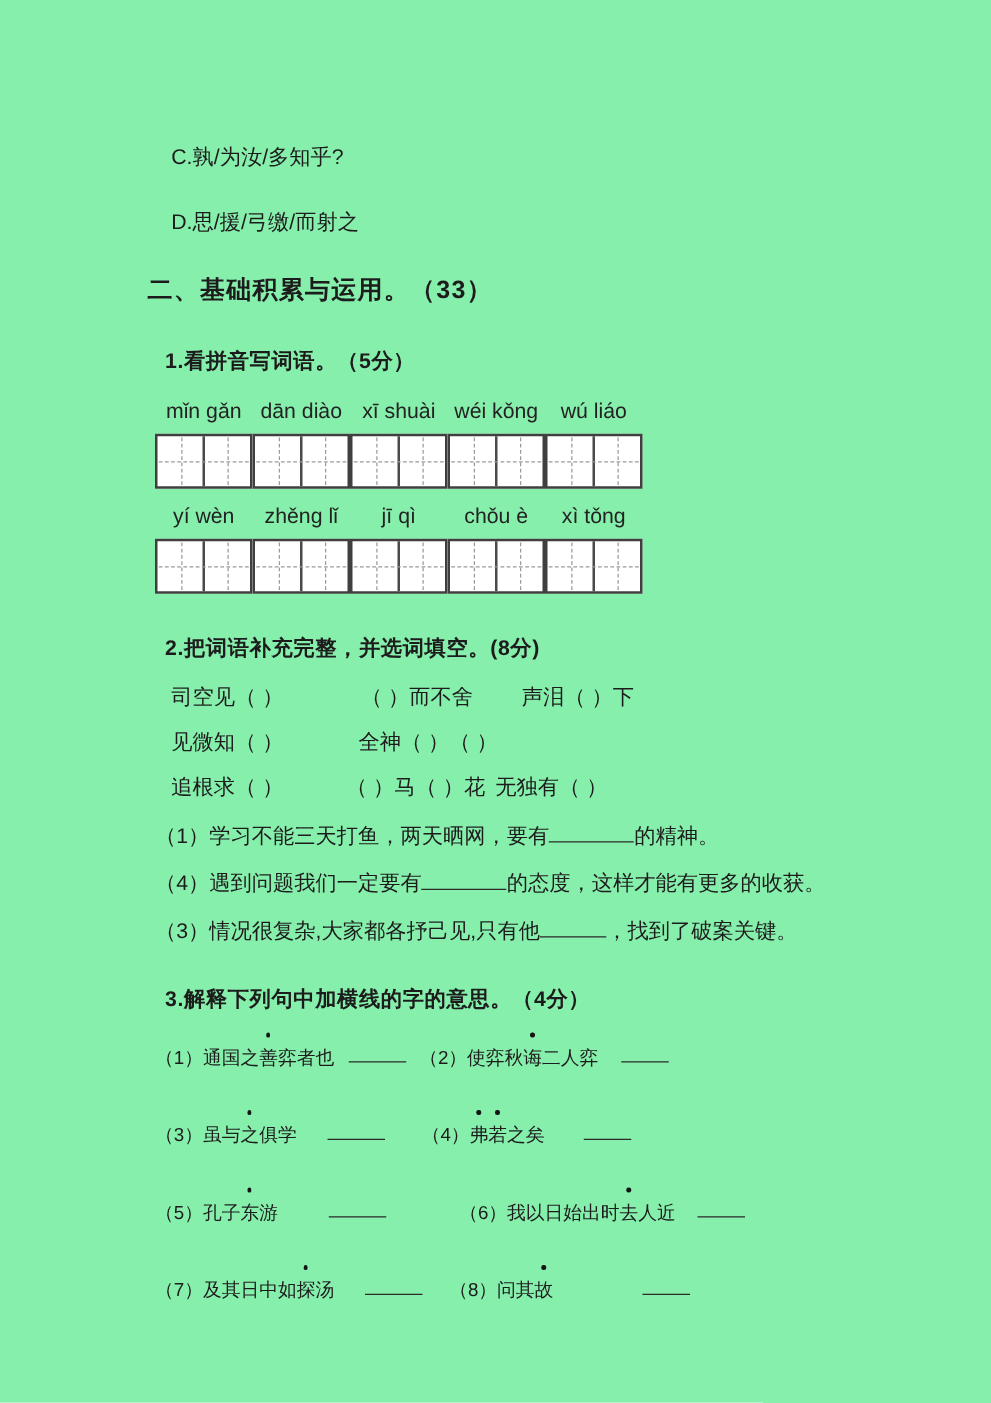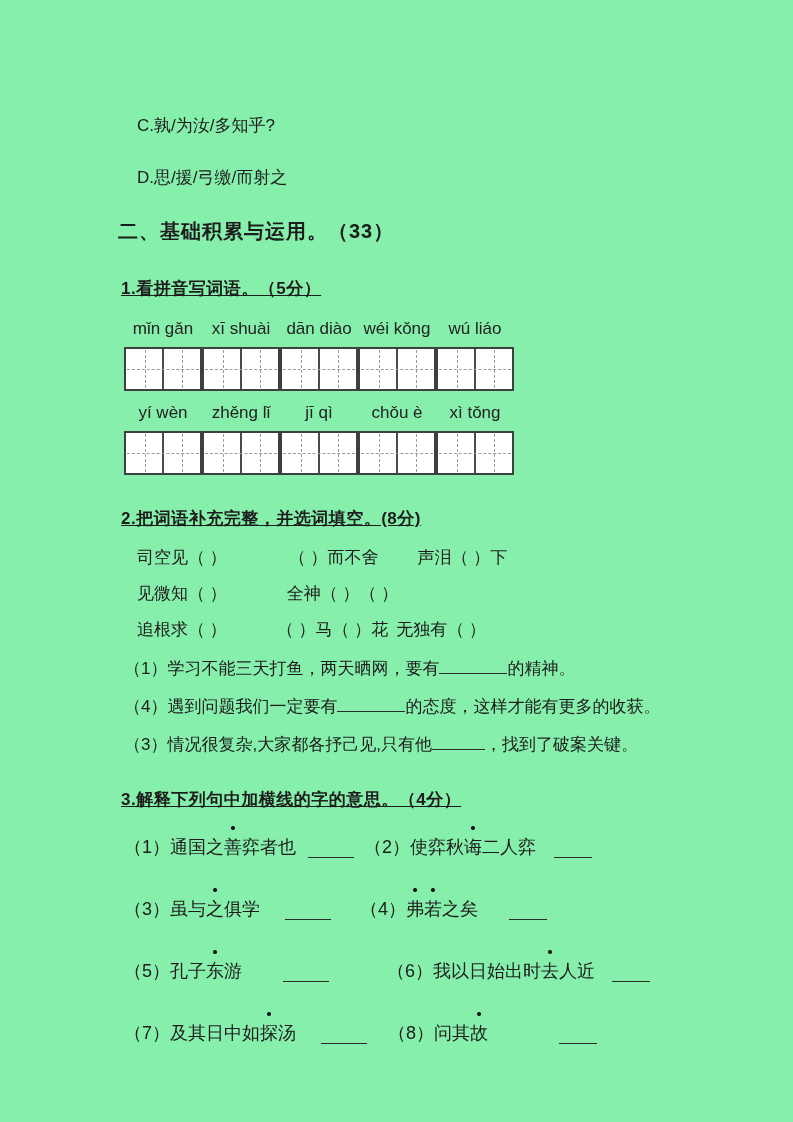--- a/index.html
+++ b/index.html
@@ -11,21 +11,21 @@
     position:relative;
     overflow:hidden;
   }
   .page { position:absolute; inset:0; padding:115px 40px 0 118px; background:#86efac; }
 
   .option-line { font-size:17px; line-height:21px; margin-left:19px; }
   .option-line + .option-line { margin-top:31px; }
 
   .section-title { margin-top:30px; font-size:20px; font-weight:bold; letter-spacing:1px; }
 
-  .q-title { font-size:17px; font-weight:bold; margin-top:32px; margin-left:3px; letter-spacing:0.5px;text-decoration:underline; }
+  .q-title { font-size:17px; font-weight:bold; margin-top:32px; margin-left:14px; letter-spacing:0.5px; }
 
   
   .pinyin-area { margin-top:18px; margin-left:6px; }
   .pgrid-row { display:flex; }
   .pgrid-row + .pgrid-row { margin-top:11px; }
   .pgroup { width:78px; display:flex; flex-direction:column; align-items:center; }
   .pinyin-label { font-size:17px; line-height:22px; white-space:nowrap; color:#222; }
   .tianbox { margin-top:7px; width:78px; height:44px; border:2px solid #3f3f3f; position:relative; background:#fff; }
   .gline { position:absolute; }
   .gline.vmid  { left:50%; top:0; bottom:0; width:2px; margin-left:-1px; background:#4a4a4a; }
@@ -44,21 +44,21 @@
   .irow-3 .idiom-cell:nth-child(1){ margin-right:60px; }
 
   .fill-line { margin-left:6px; margin-top:15px; font-size:17px; line-height:23px; white-space:nowrap; }
   .fill-line:first-of-type { margin-top:16px; }
   .blank { display:inline-block; border-bottom:1.6px solid #2a2a2a; height:15px; vertical-align:baseline; }
   .blank.long { width:68px; }
   .blank.short { width:53px; }
 
   
   .explain-area { margin-left:6px; margin-top:9px; }
-  .explain-row { padding-top:16px; font-size:18px; line-height:22px; white-space:nowrap; display:flex; align-items:flex-end; }
+  .explain-row { padding-top:16px; font-size:15px; line-height:22px; white-space:nowrap; display:flex; align-items:flex-start; }
   .explain-row + .explain-row { margin-top:24px;gap:13px; }
   .ex-item { display:inline-block; }
   .ansblank { display:inline-block; border-bottom:1.6px solid #2a2a2a; height:14px; }
   .ansblank.bl { width:46px; margin-left:12px; }
   .ansblank.br { width:38px; margin-left:18px; }
   .xrow-1 .ex-item.right { margin-left:10px; }
   .xrow-2 .ex-item.right { margin-left:16px; }
   .xrow-3 .ex-item.right { margin-left:45px; }
   .xrow-4 .ex-item.right { margin-left:8px; }
   .xrow-3 .ansblank.bl { margin-left:28px; }
@@ -90,30 +90,30 @@
           <div class="pgroup">
             <div class="pinyin-label">mǐn gǎn</div>
             <div class="tianbox">
               <div class="gline vdash q1"></div>
               <div class="gline vdash q3"></div>
               <div class="gline vmid"></div>
               <div class="gline hdash"></div>
             </div>
           </div>
           <div class="pgroup">
+            <div class="pinyin-label">dān diào</div>
+            <div class="tianbox">
+              <div class="gline vdash q1"></div>
+              <div class="gline vdash q3"></div>
+              <div class="gline vmid"></div>
+              <div class="gline hdash"></div>
+            </div>
+          </div>
+          <div class="pgroup">
             <div class="pinyin-label">xī shuài</div>
-            <div class="tianbox">
-              <div class="gline vdash q1"></div>
-              <div class="gline vdash q3"></div>
-              <div class="gline vmid"></div>
-              <div class="gline hdash"></div>
-            </div>
-          </div>
-          <div class="pgroup">
-            <div class="pinyin-label">dān diào</div>
             <div class="tianbox">
               <div class="gline vdash q1"></div>
               <div class="gline vdash q3"></div>
               <div class="gline vmid"></div>
               <div class="gline hdash"></div>
             </div>
           </div>
           <div class="pgroup">
             <div class="pinyin-label">wéi kǒng</div>
             <div class="tianbox">

